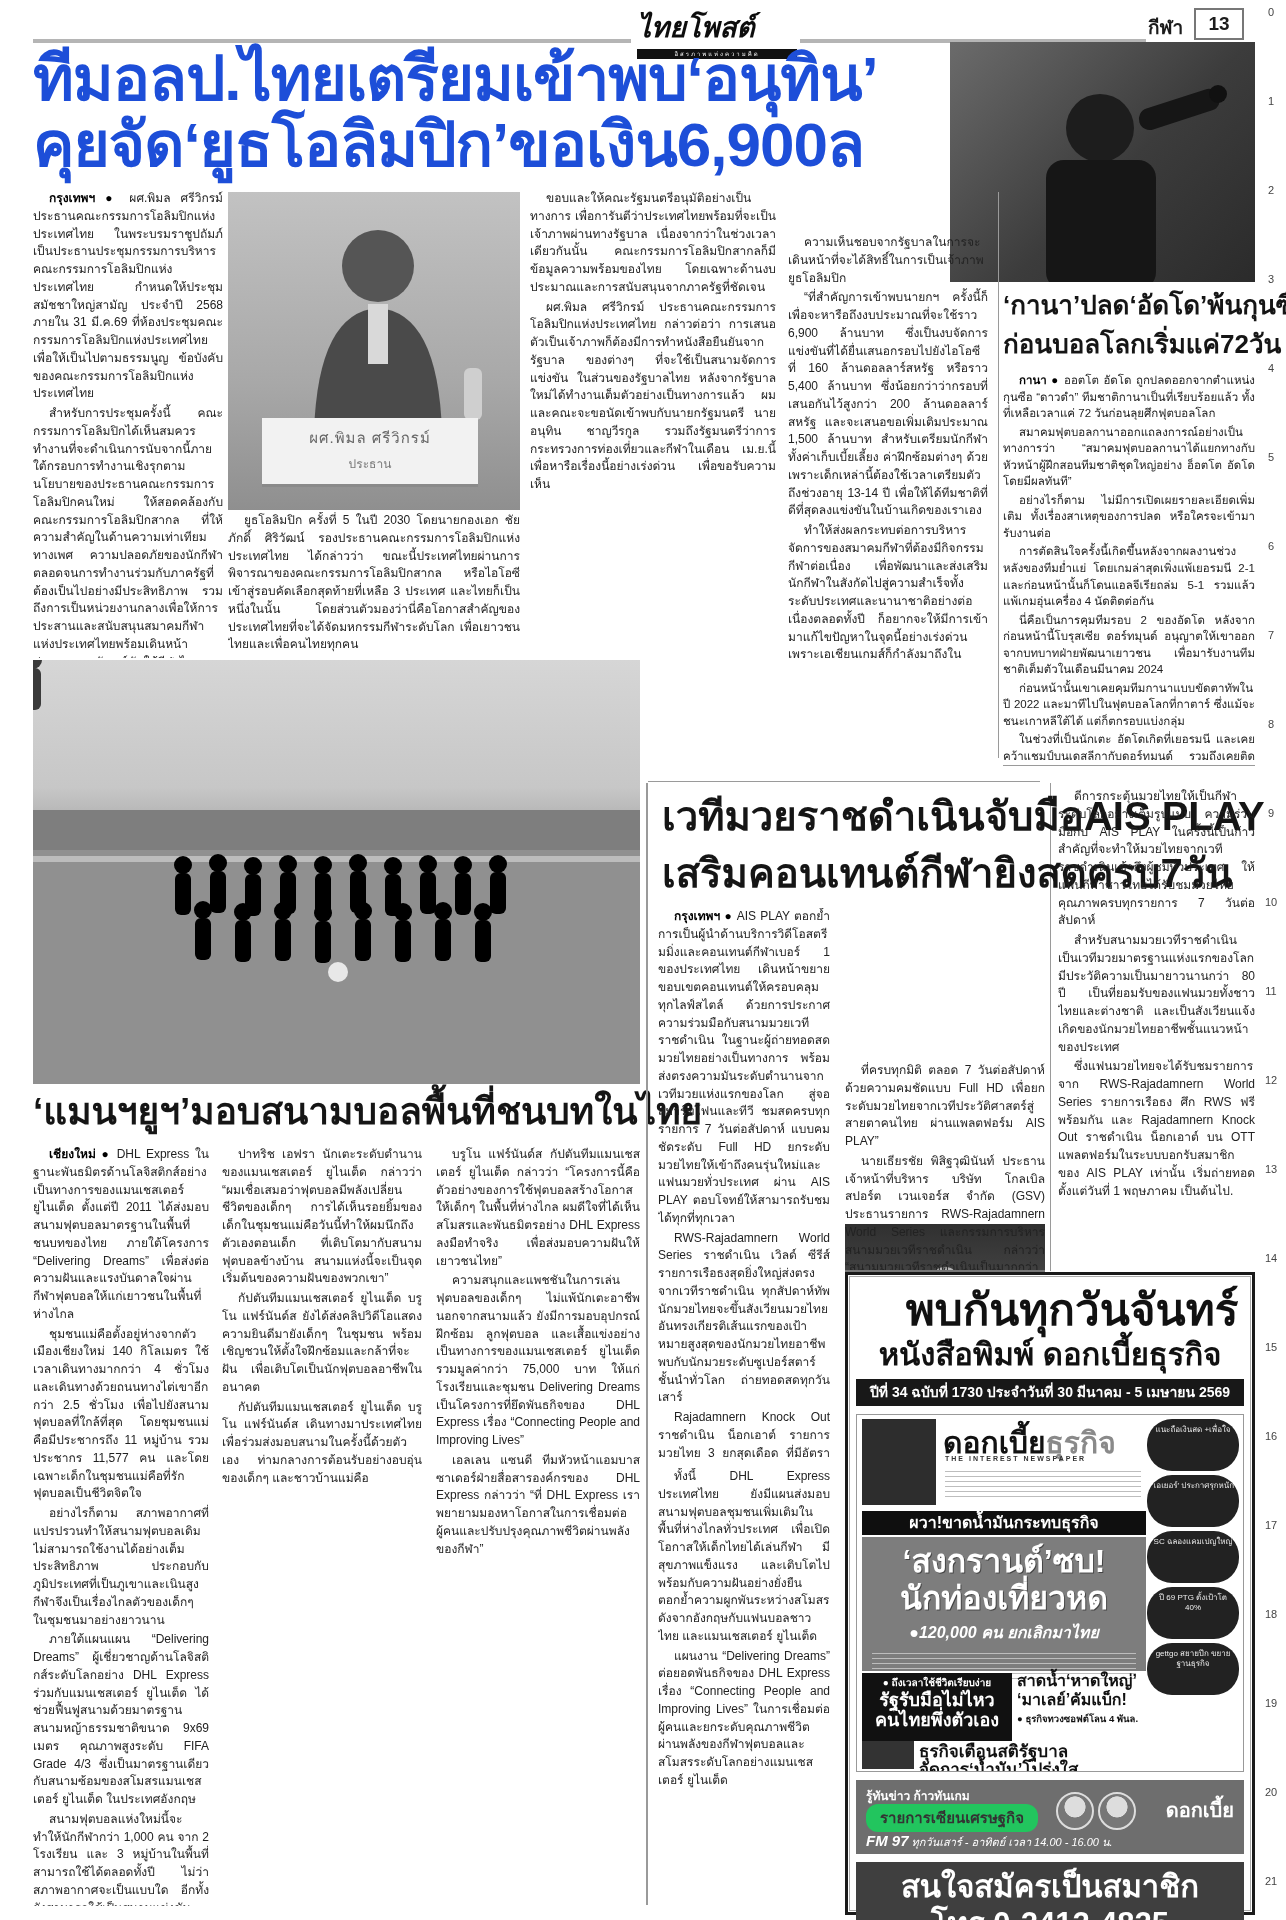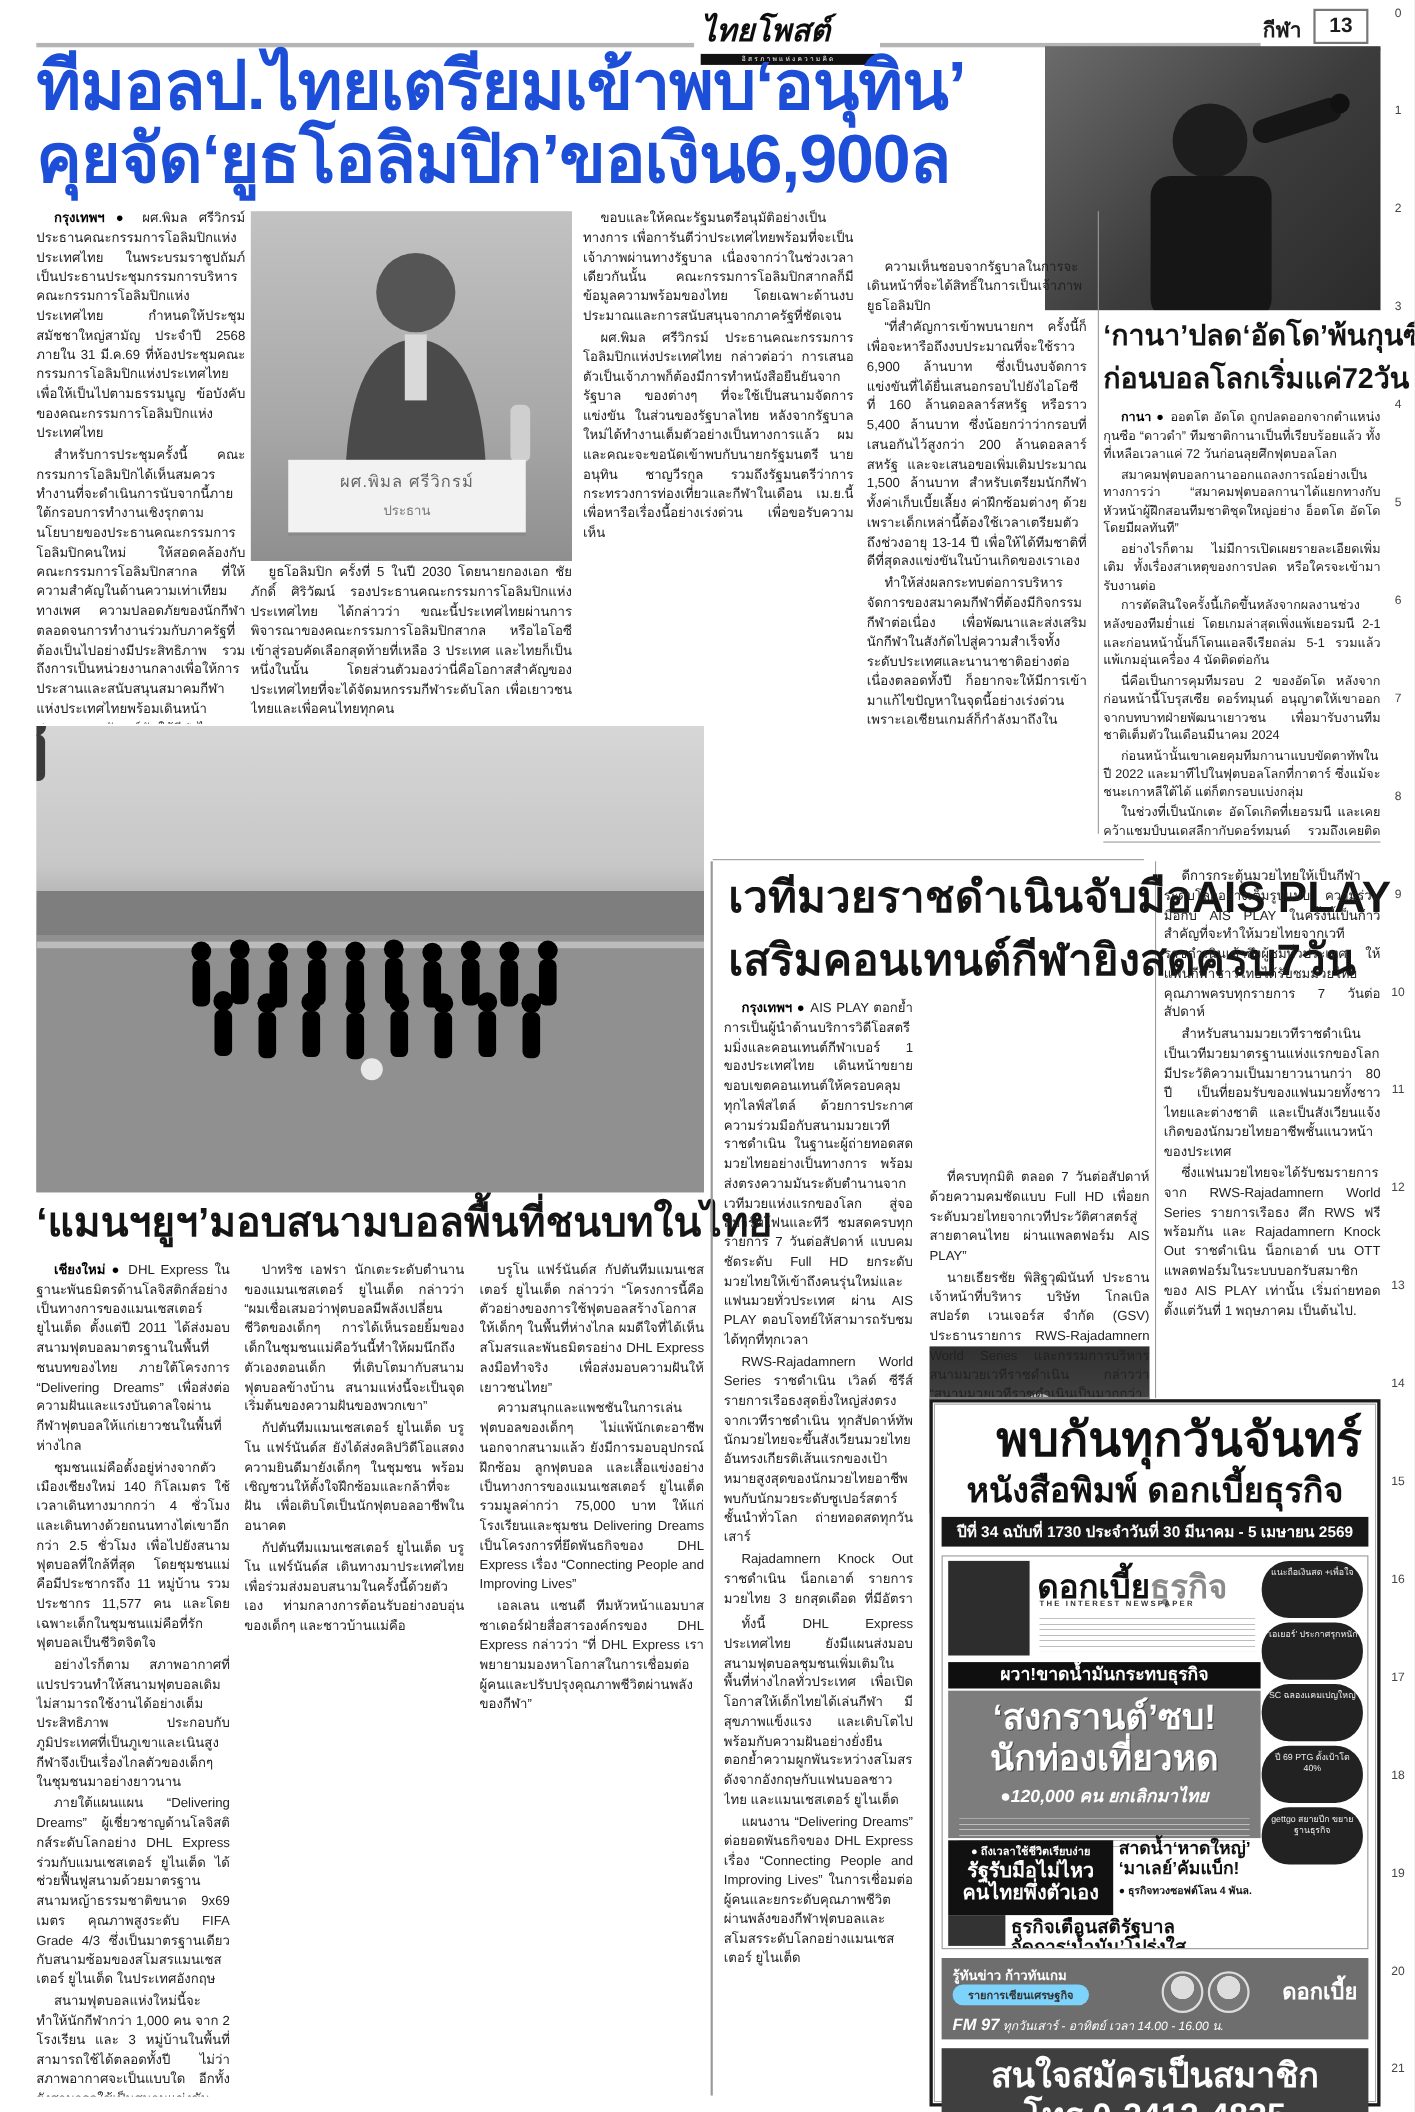--- a/index.html
+++ b/index.html
@@ -59,21 +59,21 @@
   .mini-bl{position:absolute;left:5px;top:258px;width:150px;height:66px;background:#111;color:#fff;text-align:center;padding-top:2px;}
   .mini-bl .s{font-size:10px;font-weight:bold;}
   .mini-bl .b{font-size:18px;font-weight:900;line-height:1.15;}
   .mini-br{position:absolute;left:160px;top:256px;width:130px;text-align:left;}
   .mini-br .b{font-size:16px;font-weight:900;line-height:1.2;color:#111;}
   .mini-br .s{font-size:9.5px;font-weight:bold;color:#111;margin-top:2px;}
   .mini-h2{position:absolute;left:62px;top:328px;width:230px;font-size:17px;font-weight:900;color:#111;line-height:1.1;}
   .mini-ph2{position:absolute;left:5px;top:326px;width:52px;height:28px;background:#333;}
   .radio{position:relative;margin:8px 8px 0 8px;height:74px;background:#6e6e6e;color:#fff;overflow:hidden;}
   .radio .r1{position:absolute;left:10px;top:6px;font-size:12px;font-weight:bold;}
-  .radio .pill{position:absolute;left:10px;top:24px;background:#7dd3fc;color:#333;border-radius:12px;font-size:10px;font-weight:bold;padding:2px 14px;}
+  .radio .pill{position:absolute;left:10px;top:24px;background:#22c55e;color:#333;border-radius:12px;font-size:15px;font-weight:bold;padding:2px 14px;}
   .radio .r3{position:absolute;left:10px;top:52px;font-size:11px;font-style:italic;}
   .radio .r3 b{font-size:15px;}
   .portrait{position:absolute;top:12px;width:34px;height:34px;border-radius:50%;background:radial-gradient(circle at 50% 38%,#ddd 0 38%,#777 40%);border:2px solid #ddd;}
   .radio .logo{position:absolute;right:10px;top:14px;font-size:20px;font-weight:900;}
   .ad-bottom{margin:8px 8px 0 8px;background:#3f3f3f;color:#fff;text-align:center;height:88px;padding-top:6px;}
   .ad-bottom div{font-weight:900;font-size:31px;line-height:1.2;}
 </style>
 </head>
 <body>
 

